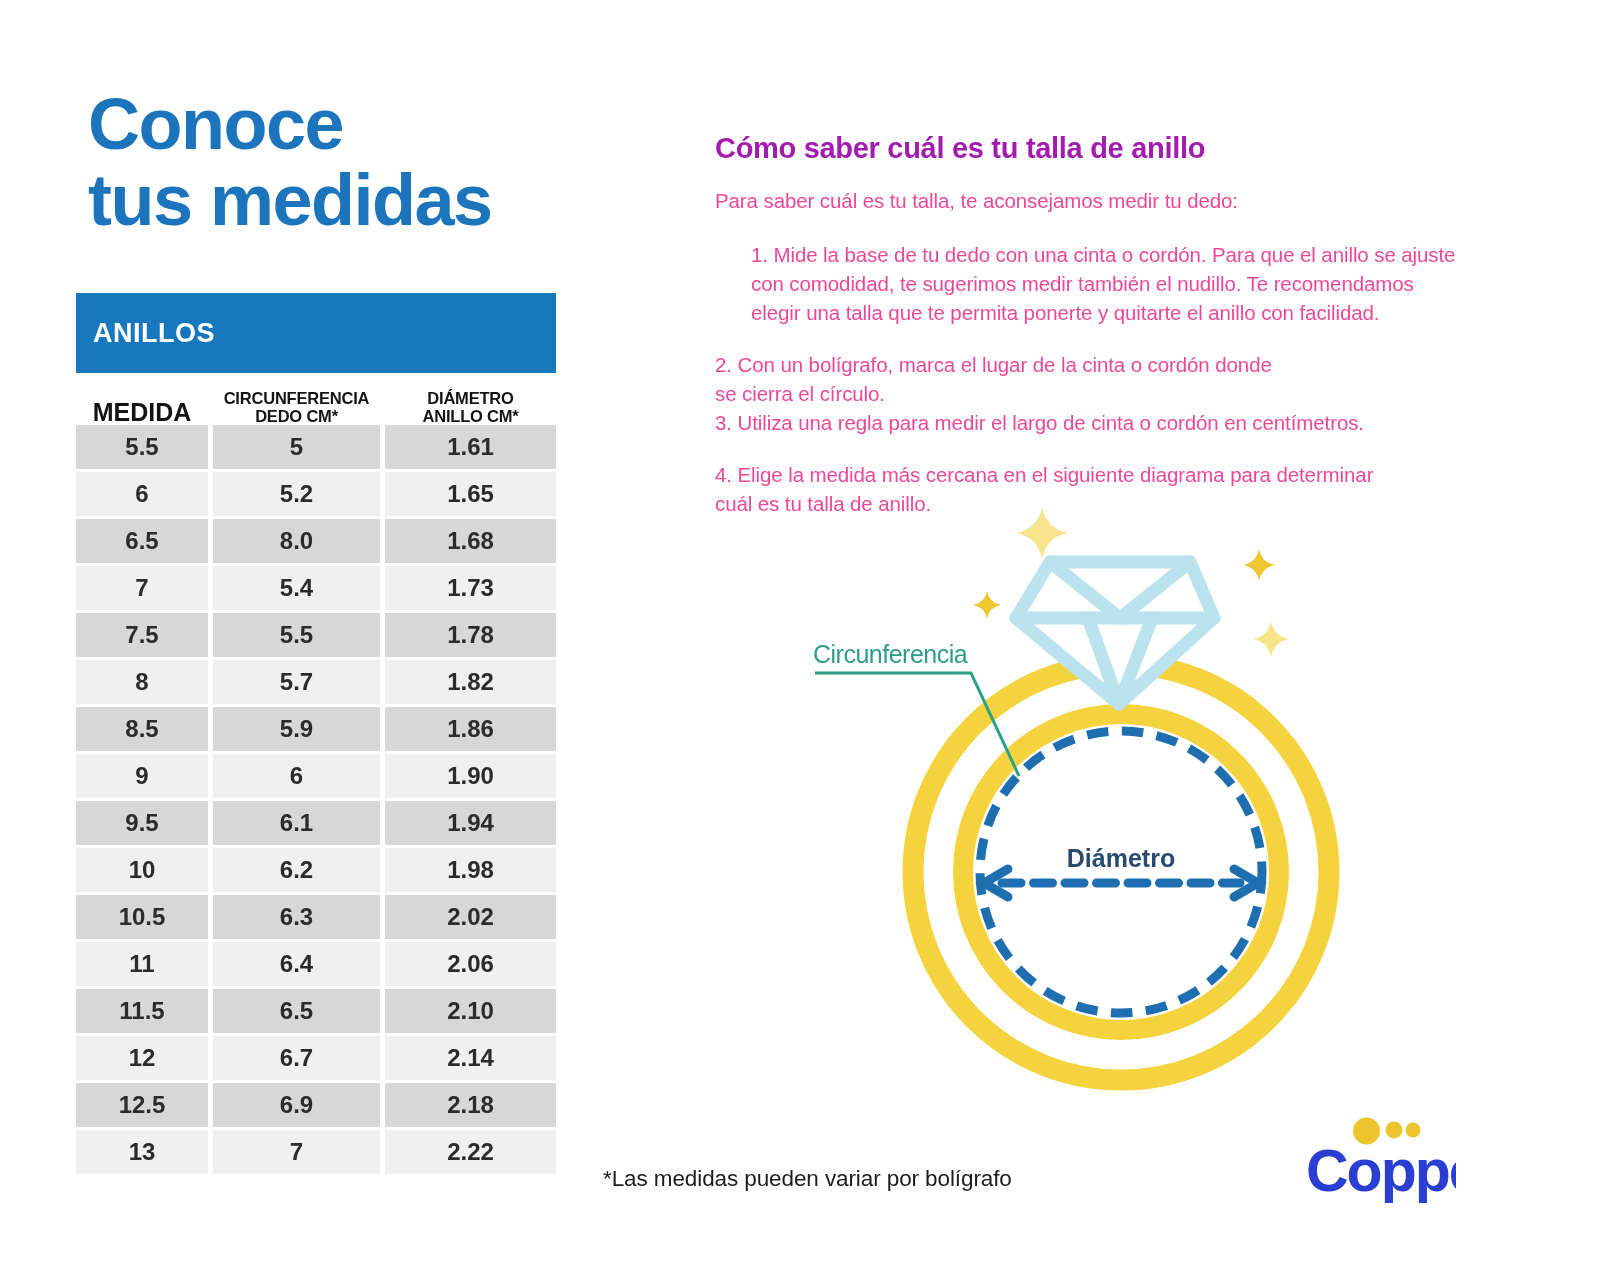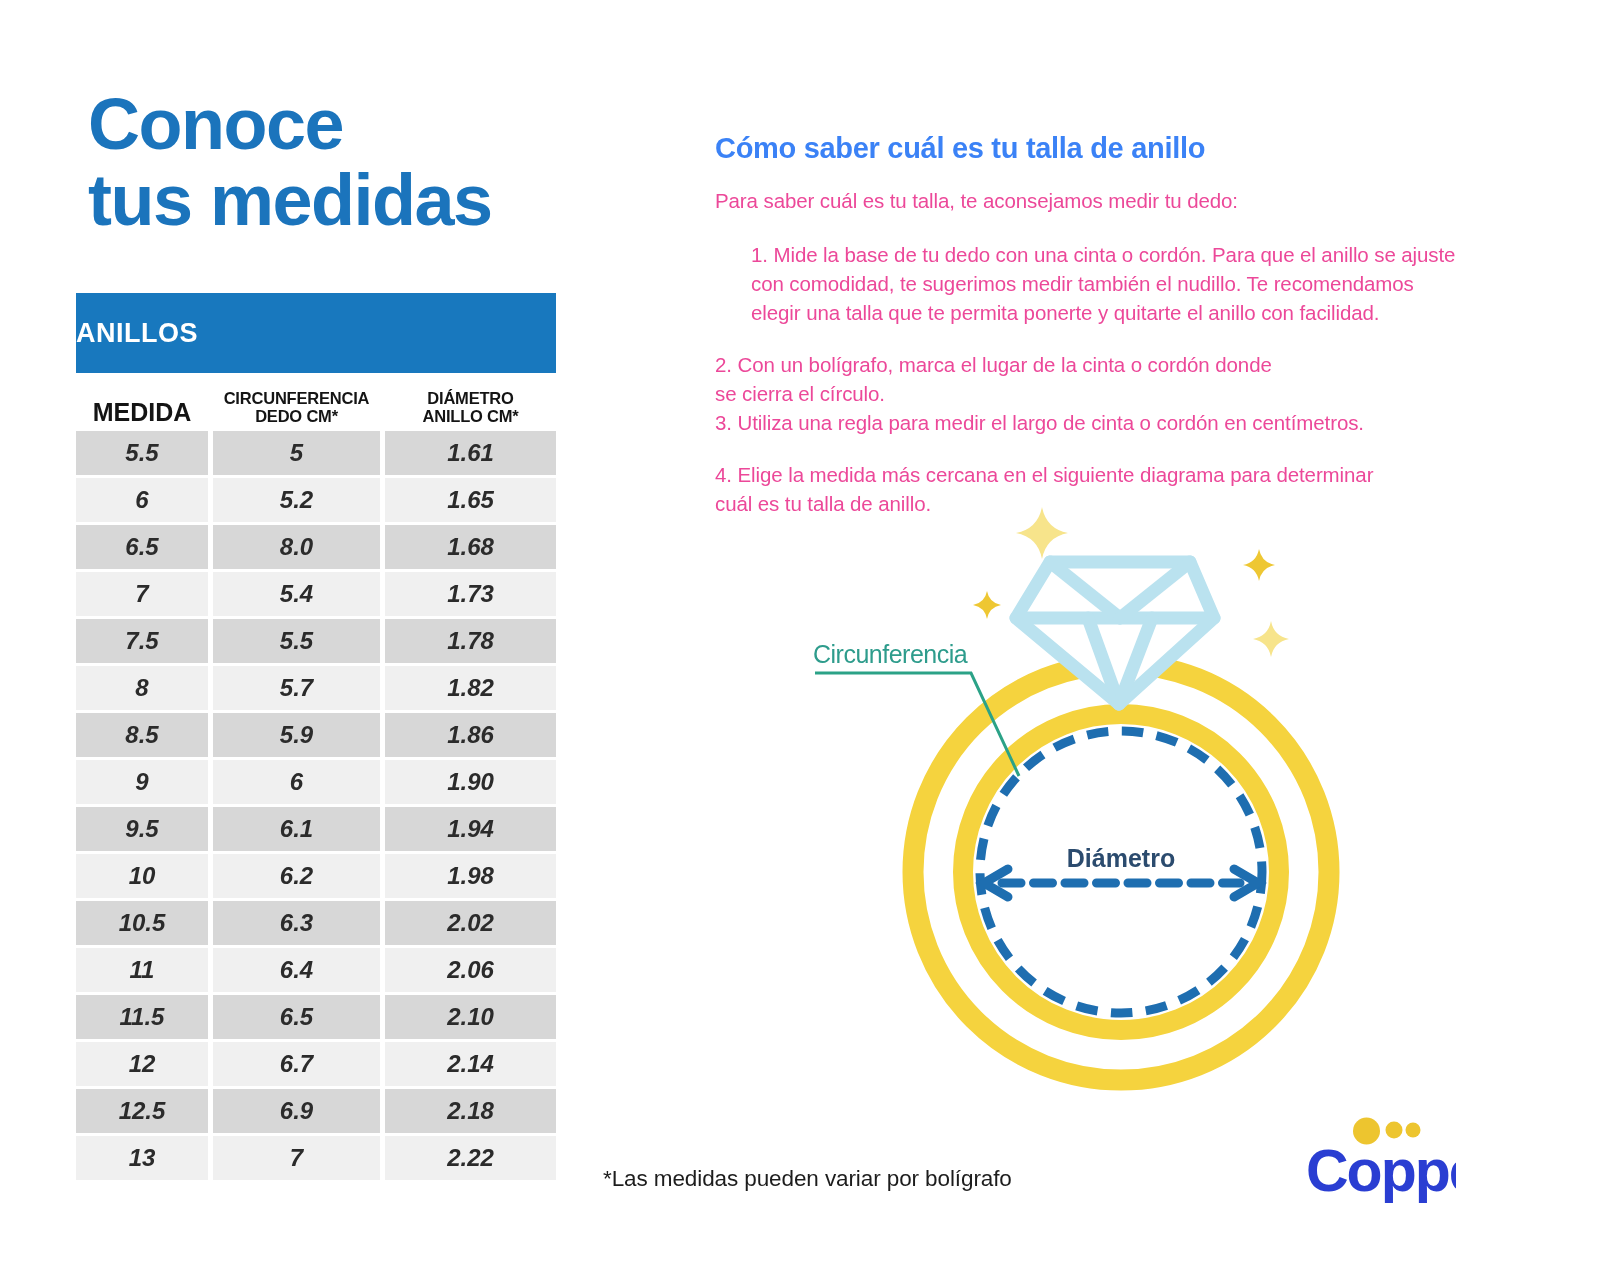--- a/index.html
+++ b/index.html
@@ -9,44 +9,44 @@
   }
   
   .title{
     position:absolute;left:88px;top:86px;
     color:#1B74BC;font-weight:bold;font-size:72px;line-height:76px;letter-spacing:-1.5px;
   }
   .title .tline{display:block;}
   .table-wrap{position:absolute;left:76px;top:293px;width:480px;}
   .table-header-bar{
     height:80px;background:#1878BE;display:flex;align-items:center;
-    box-sizing:border-box;
+    padding-left:17px;box-sizing:border-box;
     color:#ffffff;font-size:27px;font-weight:bold;letter-spacing:.5px;
   }
   .col-headers{
     display:grid;grid-template-columns:132px 167px 171px;column-gap:5px;
     align-items:end;margin-top:6px;height:46px;
   }
   .col-h{text-align:center;font-weight:bold;color:#141414;}
   .col-h .big-line{display:block;font-size:25px;line-height:25px;}
   .col-h .small-line{display:block;font-size:16.5px;line-height:17.5px;letter-spacing:-.2px;}
   .table-body{
     display:grid;grid-template-columns:132px 167px 171px;
-    column-gap:5px;row-gap:3px;margin-top:6px;font-style:italic;
+    column-gap:5px;row-gap:3px;
   }
   .cell{
     height:44px;display:flex;align-items:center;justify-content:center;
     font-size:24px;font-weight:bold;color:#2B2B2B;
   }
   .cell.dark{background:#D7D7D7;}
   .cell.light{background:#F0F0F0;}
   
   .rheading{
     position:absolute;left:715px;top:132px;
-    font-size:29px;font-weight:bold;color:#3b82f6;letter-spacing:-.3px;
+    font-size:29px;font-weight:bold;color:#a21caf;letter-spacing:-.3px;
   }
   .rtext{
     position:absolute;font-size:20.5px;line-height:29px;color:#ec4899;
     letter-spacing:-.1px;white-space:nowrap;
   }
   #intro{left:715px;top:186px;}
   #step1{left:715px;top:240px;margin-left:36px;}
   #step23{left:715px;top:350px;}
   #step4{left:715px;top:460px;}
   .footnote{

